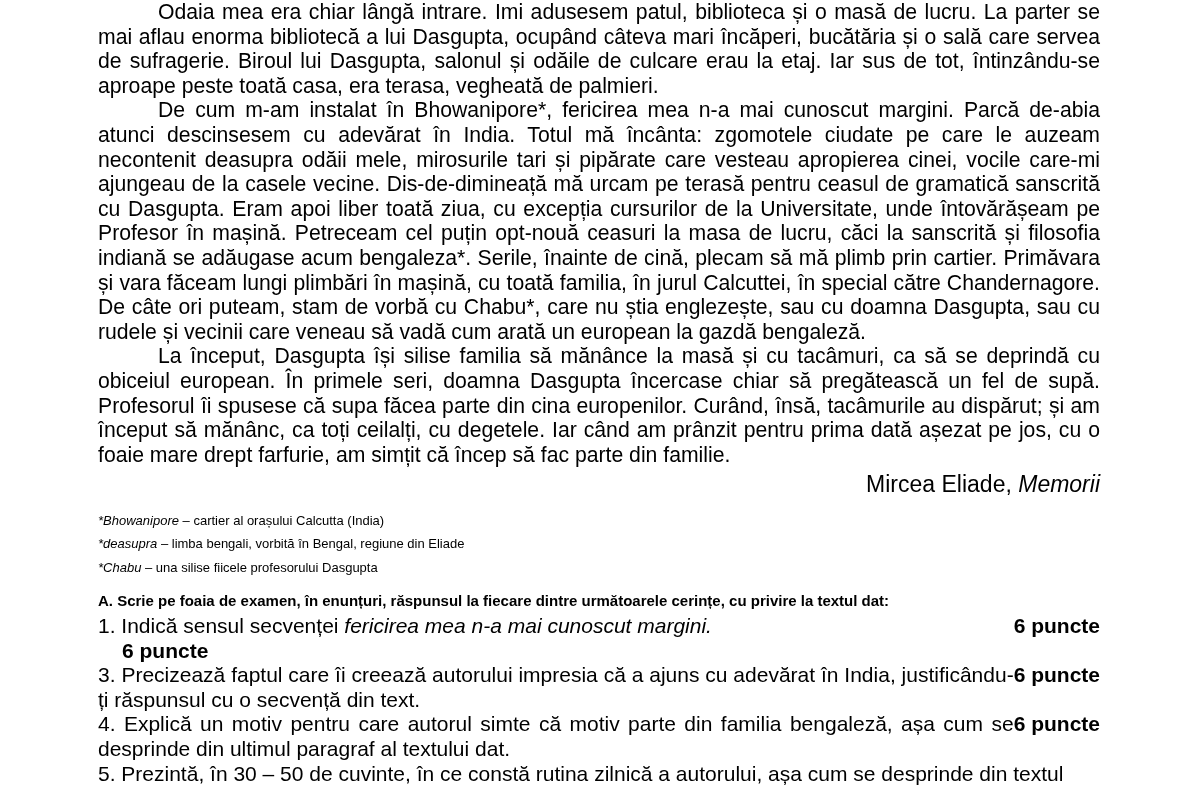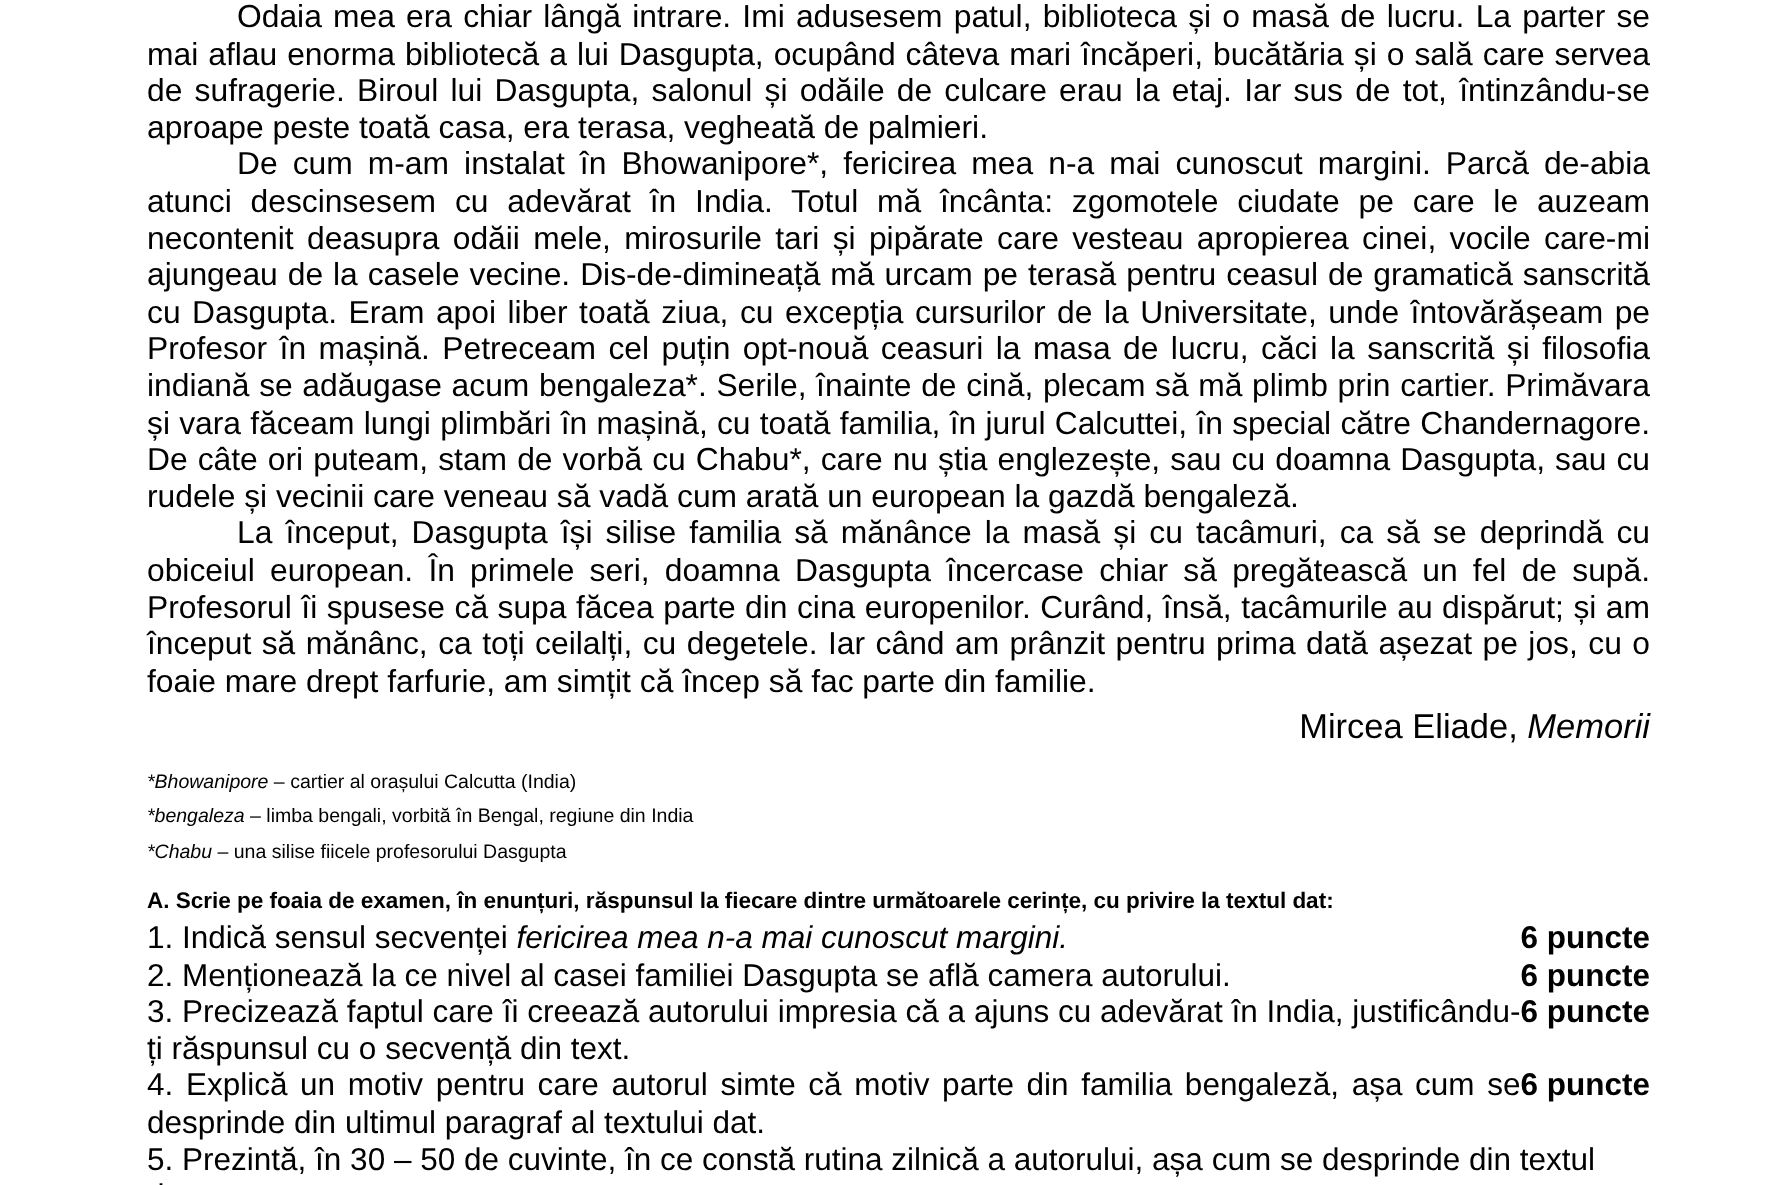--- a/index.html
+++ b/index.html
@@ -124,35 +124,34 @@
       <p>La început, Dasgupta își silise familia să mănânce la masă și cu tacâmuri, ca să se deprindă cu obiceiul european. În primele seri, doamna Dasgupta încercase chiar să pregătească un fel de supă. Profesorul îi spusese că supa făcea parte din cina europenilor. Curând, însă, tacâmurile au dispărut; și am început să mănânc, ca toți ceilalți, cu degetele. Iar când am prânzit pentru prima dată așezat pe jos, cu o foaie mare drept farfurie, am simțit că încep să fac parte din familie.</p>
     </div>
 
     <div class="attribution">
       <span>Mircea Eliade,</span>
       <i>Memorii</i>
     </div>
 
     <div class="footnotes">
       <div class="fn"><span class="term">*Bhowanipore</span><span> – </span><span>cartier al orașului Calcutta (India)</span></div>
-      <div class="fn"><span class="term">*bengaleza</span><span> – </span><span>limba bengali, vorbită în Bengal, regiune din India</span></div>
+      <div class="fn"><span class="term">*deasupra</span><span> – </span><span>limba bengali, vorbită în Bengal, regiune din Eliade</span></div>
       <div class="fn"><span class="term">*Chabu</span><span> – </span><span>una silise fiicele profesorului Dasgupta</span></div>
     </div>
 
     <div class="section-a">A. Scrie pe foaia de examen, în enunțuri, răspunsul la fiecare dintre următoarele cerințe, cu privire la textul dat:</div>
 
     <div class="questions">
 
       <div class="q q-row">
         <span class="qtext"><span>1.</span><span> Indică sensul secvenței </span><i>fericirea mea n-a mai cunoscut margini.</i></span>
         <span class="pts">6 puncte</span>
       </div>
 
       <div class="q q-row">
-        <span class="qtext"><span>2.</span><span> Menționează la ce nivel al casei familiei Dasgupta se află camera autorului.</span></span>
         <span class="pts">6 puncte</span>
       </div>
 
       <div class="q">
         <span class="pts">6 puncte</span>
         <span>3.</span><span> Precizează faptul care îi creează autorului impresia că a ajuns cu adevărat în India, justificându-ți răspunsul cu o secvență din text.</span>
       </div>
 
       <div class="q">
         <span class="pts">6 puncte</span>

